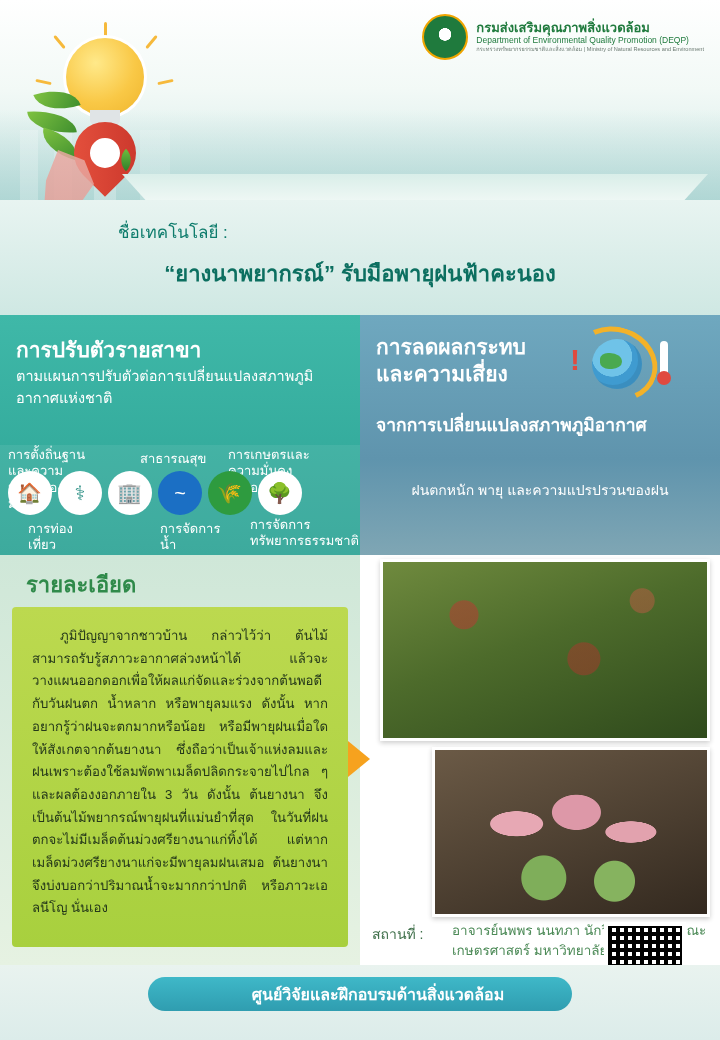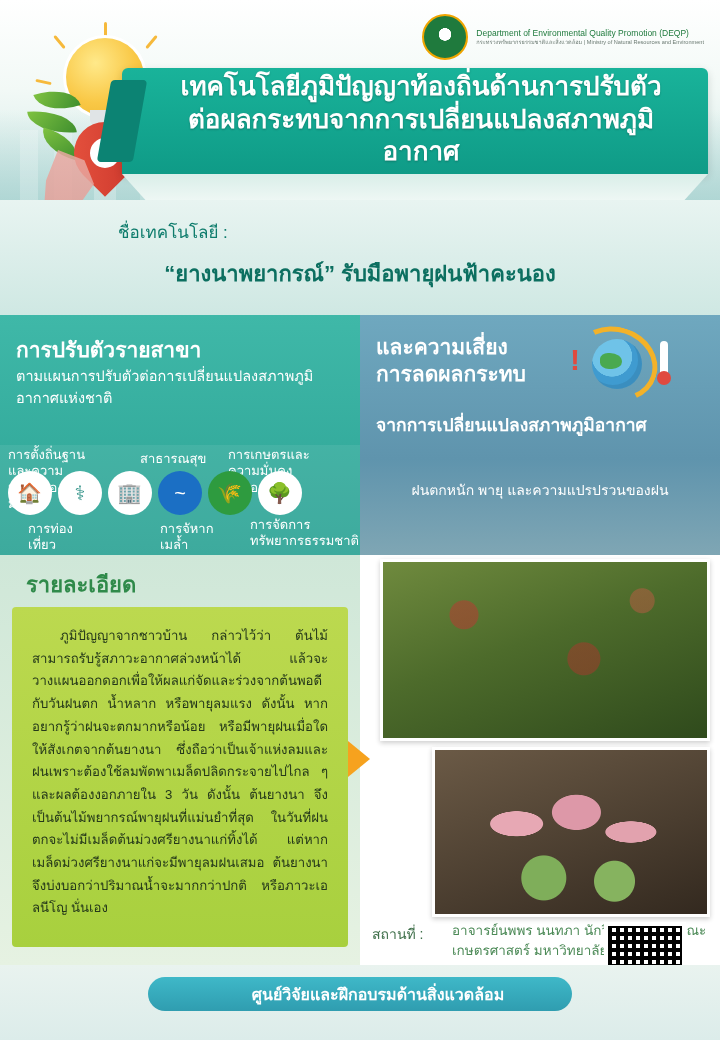--- a/index.html
+++ b/index.html
@@ -305,20 +305,21 @@
 <body>
 
 <div class="page">
 
   <div class="header">
     <div class="skyline"></div>
 
     <div class="deqp-logo">
       <div class="deqp-seal"></div>
       <div class="deqp-text">
+        <div class="deqp-th">กรมส่งเสริมคุณภาพสิ่งแวดล้อม</div>
         <div class="deqp-en">Department of Environmental Quality Promotion (DEQP)</div>
         <div class="deqp-sub">กระทรวงทรัพยากรธรรมชาติและสิ่งแวดล้อม | Ministry of Natural Resources and Environment</div>
       </div>
     </div>
 
     <div class="emblem">
       <div class="ray r1"></div>
       <div class="ray r2"></div>
       <div class="ray r3"></div>
       <div class="ray r4"></div>
@@ -328,24 +329,20 @@
       <div class="leaf leaf-a"></div>
       <div class="leaf leaf-b"></div>
       <div class="leaf leaf-c"></div>
       <div class="pin">
         <div class="pin-inner"></div>
       </div>
       <div class="pin-plant" style="left:104px; top:130px;"></div>
     </div>
     <div class="thailand-map"></div>
 
-    <div class="title-banner">
-      <div class="title-line">เทคโนโลยีภูมิปัญญาท้องถิ่นด้านการปรับตัว</div>
-      <div class="title-line">ต่อผลกระทบจากการเปลี่ยนแปลงสภาพภูมิอากาศ</div>
-    </div>
     <div class="ribbon-fold"></div>
   </div>
 
   <div class="techname">
     <div class="techname-label">ชื่อเทคโนโลยี :</div>
     <div class="techname-value">“ยางนาพยากรณ์” รับมือพายุฝนฟ้าคะนอง</div>
   </div>
 
   <div class="mid">
 
@@ -359,28 +356,28 @@
         <div class="cap c3">การเกษตรและความมั่นคงทางอาหาร</div>
         <div class="icon-row">
           <div class="ic">🏠</div>
           <div class="ic">⚕</div>
           <div class="ic">🏢</div>
           <div class="ic blue">~</div>
           <div class="ic green">🌾</div>
           <div class="ic">🌳</div>
         </div>
         <div class="cap c4">การท่องเที่ยว</div>
-        <div class="cap c5">การจัหากเมล้ำ</div>
+        <div class="cap c5">การจัดการน้ำ</div>
         <div class="cap c6">การจัดการทรัพยากรธรรมชาติ</div>
       </div>
     </div>
 
     <div class="mid-right">
+      <h2>การลดผลกระทบ</h2>
       <h2>และความเสี่ยง</h2>
-      <h2>การลดผลกระทบ</h2>
       <h3>จากการเปลี่ยนแปลงสภาพภูมิอากาศ</h3>
       <div class="arrows"></div>
       <div class="globe-icon"></div>
       <div class="thermo"></div>
       <div class="excl">!</div>
       <div class="r1t">ฝนตกหนัก พายุ และความแปรปรวนของฝน</div>
     </div>
   </div>
 
   <div class="detail-wrap">

